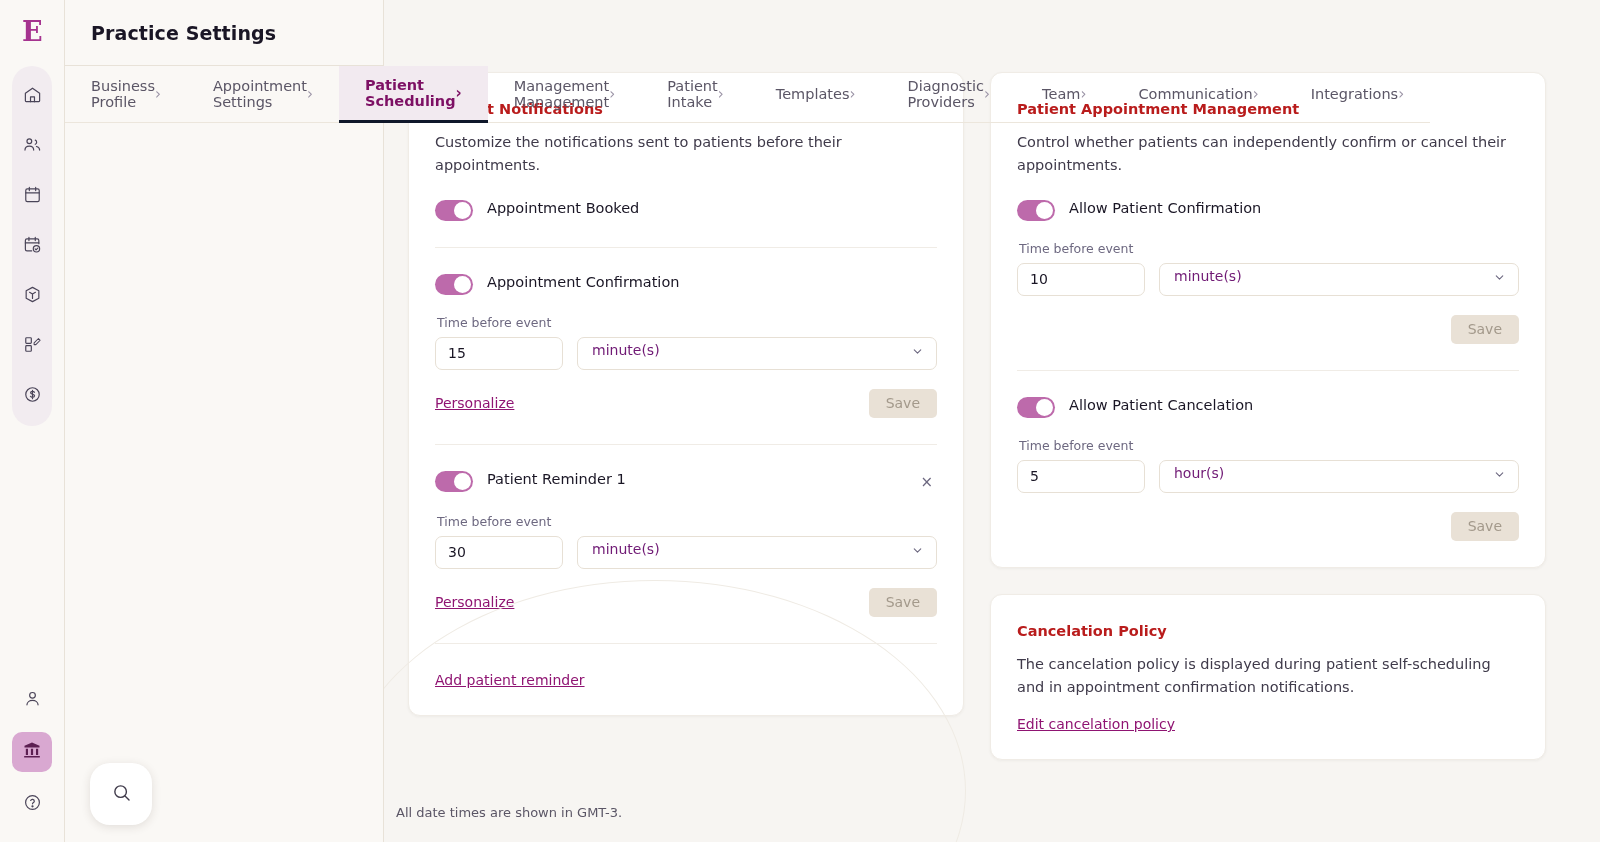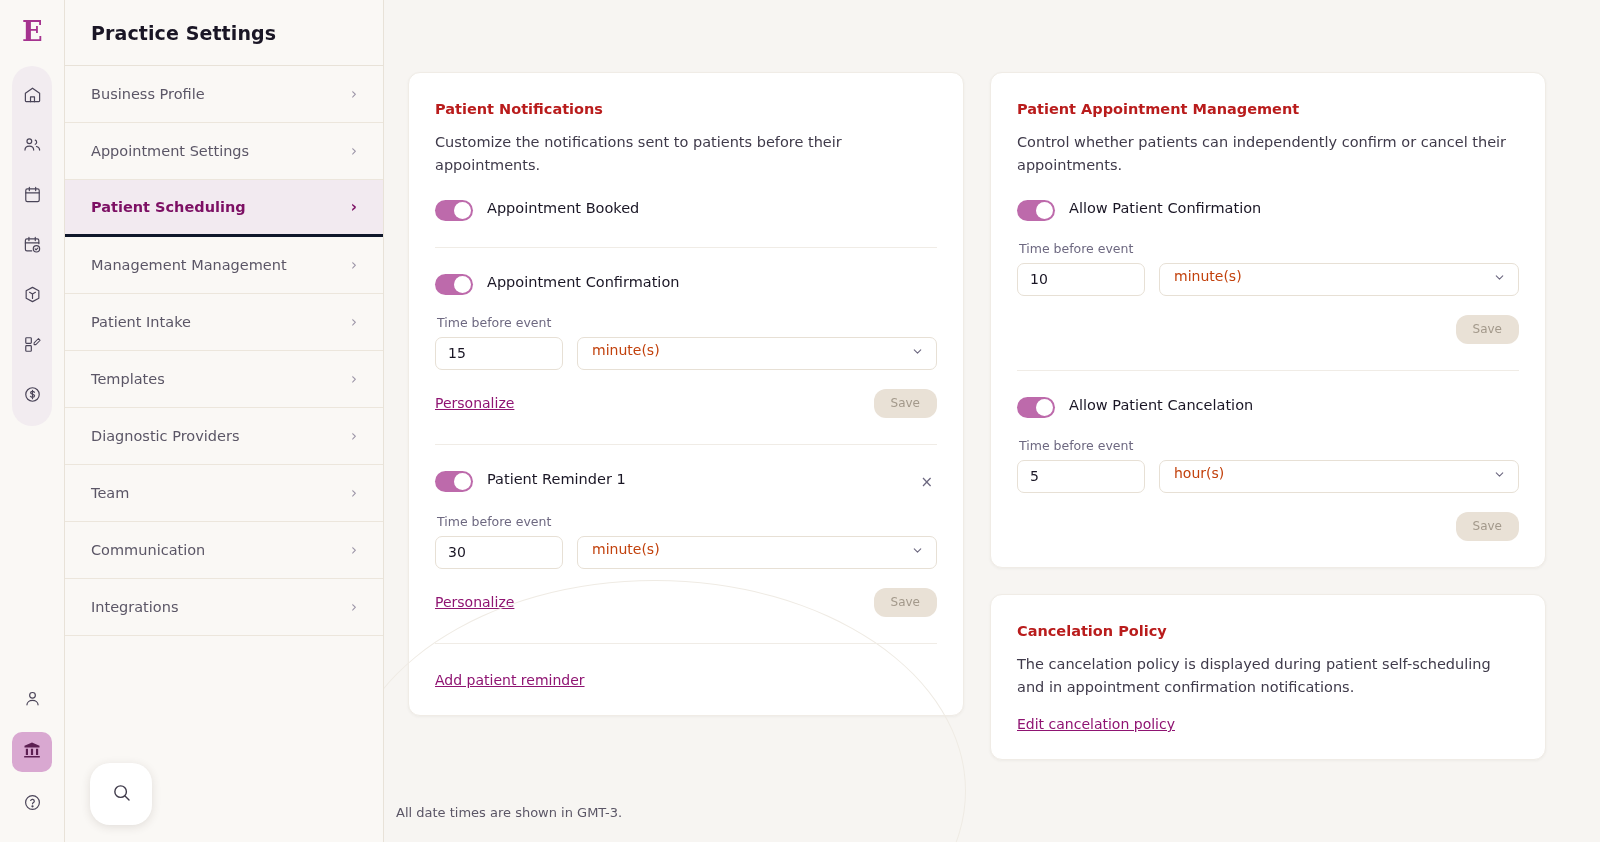--- a/index.html
+++ b/index.html
@@ -59,21 +59,21 @@
   }
   .panel-header {
     height: 66px; display: flex; align-items: center;
     padding: 0 26px;
     border-bottom: 1px solid #e8e2d8;
   }
   .panel-title {
     font-size: 19px; font-weight: 600; color: #1a1625;
     letter-spacing: .1px;
   }
-  .nav-list { display: flex; flex-direction: column; }
+  .nav-list { display: flex; flex-direction: row; }
   .nav-item {
     height: 57px;
     display: flex; align-items: center; justify-content: space-between;
     padding: 0 26px;
     border-bottom: 1px solid #ece6dc;
     font-size: 14.5px; color: #5b5666;
     cursor: pointer;
   }
   .nav-item .chev { color: #9b94a6; font-size: 15px; line-height: 1; }
   .nav-item.active {
@@ -154,42 +154,42 @@
     font-size: 14px; color: #1a1625;
     padding: 0 12px;
     font-family: "DejaVu Sans", sans-serif;
   }
   .select-wrap {
     flex: 1; height: 33px; position: relative;
     border: 1px solid #e7e0d5; border-radius: 7px;
     background: #fff;
     display: flex; align-items: center;
     padding: 0 30px 7px 14px;
-    font-size: 14px; color: #c2410c;
+    font-size: 14px; color: #701a75;
     cursor: pointer;
   }
   .select-wrap .caret {
     position: absolute; right: 12px; top: 50%;
     transform: translateY(-50%);
     color: #6d6880;
   }
 
   .action-row {
     display: flex; align-items: center; justify-content: space-between;
     margin-top: 19px; min-height: 29px;
   }
   .link {
     font-size: 14px; color: #8f1472;
     text-decoration: underline; cursor: pointer;
   }
   .btn-save {
     background: #e9e1d6; color: #a3998b;
-    border: none; border-radius: 12px;
+    border: none; border-radius: 5px;
     height: 29px; padding: 0 17px;
-    font-size: 12px; font-family: "DejaVu Sans", sans-serif;
+    font-size: 14px; font-family: "DejaVu Sans", sans-serif;
     cursor: default;
   }
   .divider {
     border-top: 1px solid #f0ece6;
     margin: 22px 0 0 0;
   }
 
   .footer-note {
     position: absolute;
     left: 12px; right: 0; bottom: 22px;

